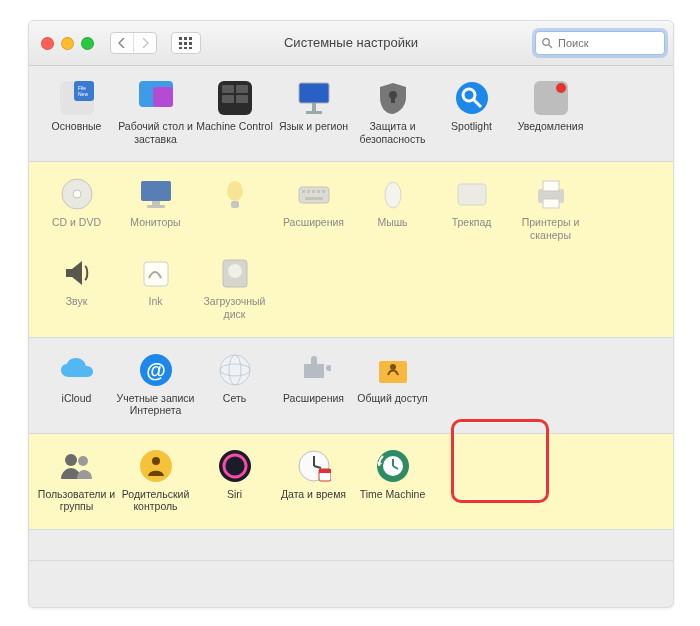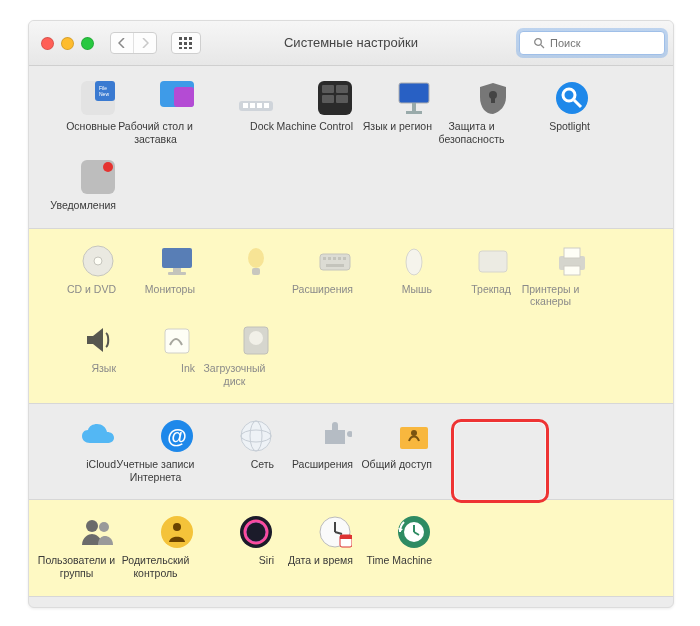--- a/index.html
+++ b/index.html
@@ -7,28 +7,28 @@
   .window{position:absolute;left:28px;top:20px;width:644px;height:586px;border:1px solid #dcdcdc;border-radius:6px;background:#ececec;box-shadow:0 1px 3px rgba(0,0,0,.08);overflow:hidden;}
   .titlebar{height:44px;background:linear-gradient(#f6f6f6,#e7e7e7);border-bottom:1px solid #cfcfcf;display:flex;align-items:center;padding:0 8px;gap:8px;}
   .traffic{display:flex;gap:7px;margin-left:4px;}
   .dot{width:11px;height:11px;border-radius:50%;border:1px solid rgba(0,0,0,.15);} 
   .red{background:#ff5f57}.yellow{background:#febc2e}.green{background:#28c840}
   .nav{display:flex;margin-left:8px;border:1px solid #cfcfcf;border-radius:4px;overflow:hidden;background:#fdfdfd;}
   .nav div{width:22px;height:20px;display:flex;align-items:center;justify-content:center;color:#888;}
   .nav div+div{border-left:1px solid #e1e1e1;}
   .grid-btn{margin-left:6px;border:1px solid #cfcfcf;border-radius:4px;background:#fdfdfd;width:28px;height:20px;display:flex;align-items:center;justify-content:center;color:#555;}
   .title{position:absolute;left:0;right:0;text-align:center;top:14px;font-size:13px;color:#444;pointer-events:none;}
-  .search{margin-left:auto;display:flex;align-items:center;border:1px solid #9fbfe8;border-radius:4px;background:#fff;height:22px;width:118px;padding:0 13px;box-shadow:0 0 0 3px rgba(88,151,229,.35);}
+  .search{margin-left:auto;display:flex;align-items:center;border:1px solid #9fbfe8;border-radius:4px;background:#fff;height:22px;width:118px;padding:0 5px;box-shadow:0 0 0 3px rgba(88,151,229,.35);}
   .search svg{flex:none;margin-right:3px;}
   .search input{border:0;outline:0;font-size:11px;width:100%;background:transparent;color:#555;}
   .panel{height:calc(100% - 44px);overflow:auto;}
   .section{border-bottom:1px solid #d7d7d7;padding:10px 0 6px;}
   .section.alt{background:#fef9c3}
   .row{display:flex;flex-wrap:wrap;padding:0 8px;}
-  .cell{width:79px;display:flex;flex-direction:column;align-items:flex-end;text-align:center;padding:4px 0 10px;cursor:default;}
+  .cell{width:79px;display:flex;flex-direction:column;align-items:center;text-align:center;padding:4px 0 10px;cursor:default;}
   .cell .ico{width:36px;height:36px;display:flex;align-items:center;justify-content:center;margin-bottom:4px;}
   .cell span{font-size:10.5px;line-height:1.2;color:#3a3a3a;}
   .muted span{color:#8a8a8a}
   .muted .ico{filter:grayscale(.3);opacity:.85}
   .highlight{position:absolute;border:3px solid #e33;border-radius:10px;box-shadow:0 0 0 1px rgba(255,255,255,.6) inset;pointer-events:none;}
   svg{display:block}
 </style>
 </head>
 <body>
 <div class="stage">
@@ -97,32 +97,20 @@
                 <svg width="34" height="34">
                   <rect width="34" height="26" rx="4" fill="#3e9be8"></rect>
                   <rect x="14" y="6" width="20" height="20" rx="3" fill="#b44bd4"></rect>
                 </svg>
               </div>
         <span>Рабочий стол и заставка</span>
             </div>
       <div class="cell">
         <div class="ico">
                 <svg width="34" height="34">
-                  <rect y="20" width="34" height="10" rx="3" fill="#cfd4da"></rect>
-                  <rect x="4" y="22" width="5" height="5" fill="#fff"></rect>
-                  <rect x="11" y="22" width="5" height="5" fill="#fff"></rect>
-                  <rect x="18" y="22" width="5" height="5" fill="#fff"></rect>
-                  <rect x="25" y="22" width="5" height="5" fill="#fff"></rect>
-                </svg>
-              </div>
-        <span>Dock</span>
-            </div>
-      <div class="cell">
-        <div class="ico">
-                <svg width="34" height="34">
                   <rect width="34" height="34" rx="6" fill="#2b2b2b"></rect>
                   <rect x="4" y="4" width="12" height="8" rx="1" fill="#5a5a5a"></rect>
                   <rect x="18" y="4" width="12" height="8" rx="1" fill="#5a5a5a"></rect>
                   <rect x="4" y="14" width="12" height="8" rx="1" fill="#5a5a5a"></rect>
                   <rect x="18" y="14" width="12" height="8" rx="1" fill="#5a5a5a"></rect>
                 </svg>
               </div>
         <span>Machine Control</span>
             </div>
       <div class="cell">
@@ -239,21 +227,21 @@
               </div>
         <span>Принтеры и сканеры</span>
             </div>
       <div class="cell muted">
         <div class="ico">
                 <svg width="34" height="34">
                   <path d="M6 13h6l10-8v24l-10-8H6z" fill="#3b3b3b"></path>
                   <path d="M25 10c3 2 3 12 0 14" fill="none" stroke="#3b3b3b" stroke-width="2"></path>
                 </svg>
               </div>
-        <span>Язык</span>
+        <span>Звук</span>
             </div>
       <div class="cell muted">
         <div class="ico">
                 <svg width="34" height="34">
                   <rect x="5" y="6" width="24" height="24" rx="3" fill="#fff" stroke="#c9c9c9"></rect>
                   <path d="M10 22c4-8 8-8 12 0" fill="none" stroke="#999" stroke-width="2"></path>
                 </svg>
               </div>
         <span>Ink</span>
             </div>

